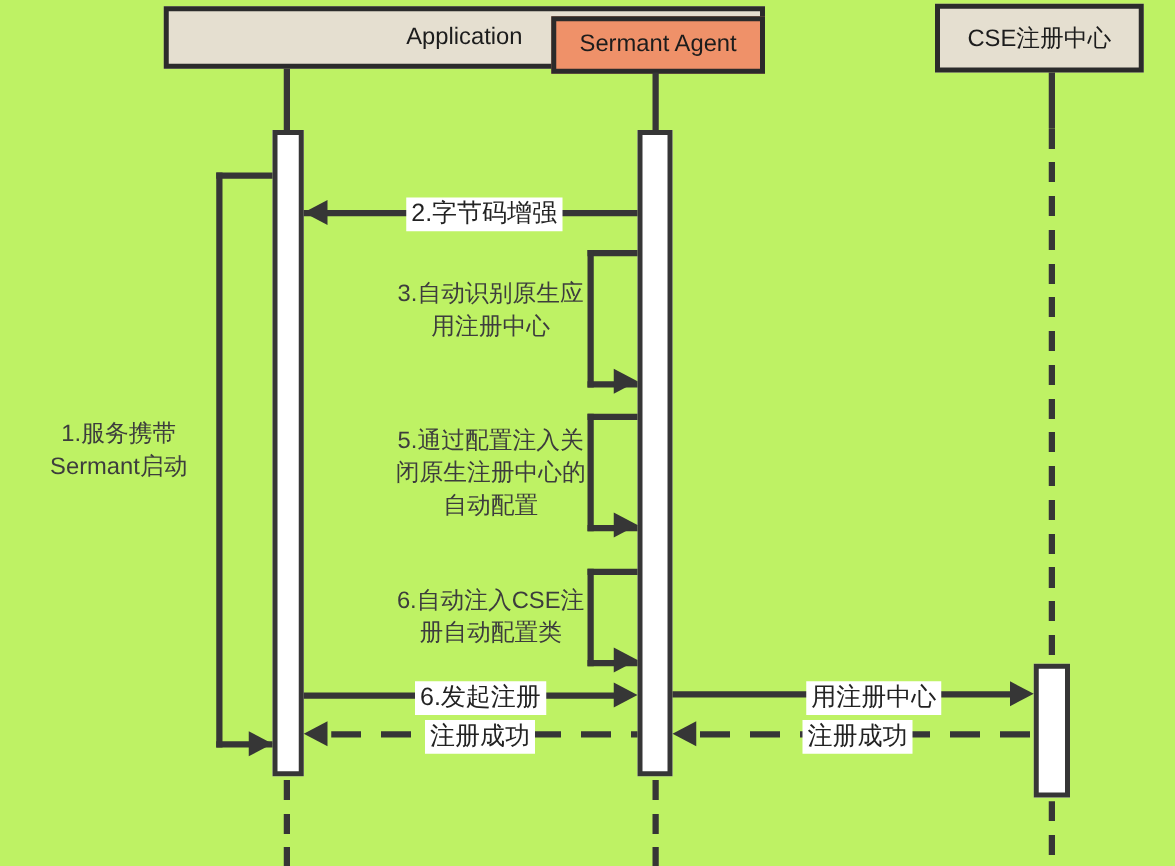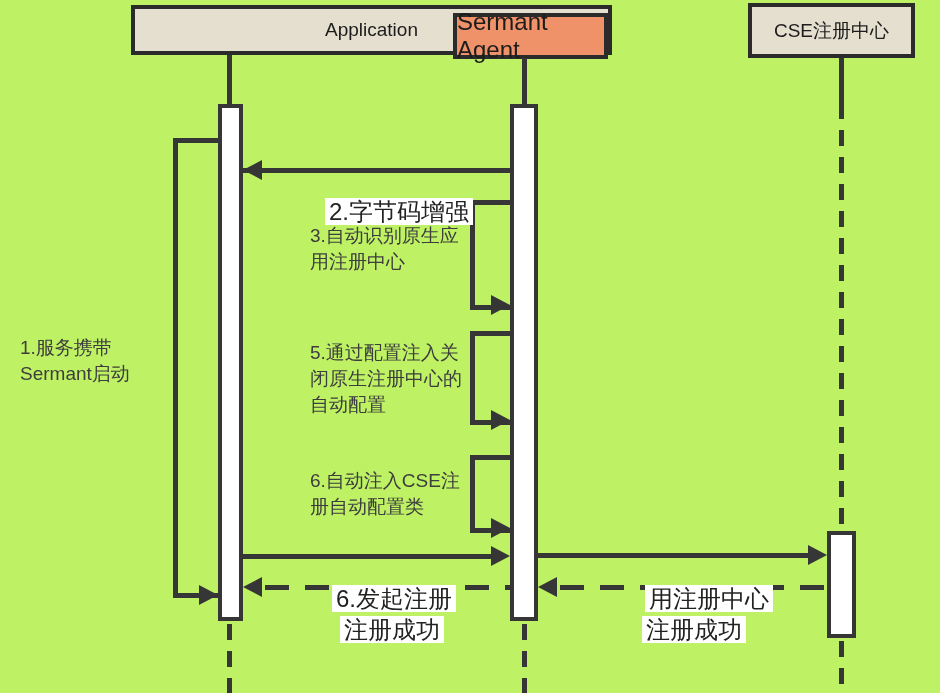--- a/index.html
+++ b/index.html
@@ -36,37 +36,37 @@
     border-bottom:10px solid transparent;border-left:19px solid #363636;z-index:2;}
   .arr-l{position:absolute;width:0;height:0;border-top:10px solid transparent;
     border-bottom:10px solid transparent;border-right:19px solid #363636;z-index:2;}
   
   .loop{
     position:absolute;box-sizing:border-box;
     border-left:5px solid #363636;border-top:5px solid #363636;border-bottom:5px solid #363636;
   }
   
   .msg-label{
-    position:absolute;background:#ffffff;color:#222222;font-size:24px;
-    padding:1px 4px;z-index:3;white-space:nowrap;line-height:25px;margin-top:40px;
+    position:absolute;background:#ffffff;color:#222222;font-size:20px;
+    padding:1px 4px;z-index:3;white-space:nowrap;line-height:25px;
   }
   .dim-label{
     position:absolute;color:#3d3d3d;font-size:19px;line-height:26px;
-    text-align:left;white-space:pre-line;z-index:3;
+    text-align:center;white-space:pre-line;z-index:3;
   }
 </style>
 </head>
 <body>
 
 <div id="diagram">
 
   <div class="pbox beige" style="left:131px;top:5px;width:481px;height:50px;">
     <span>Application</span>
   </div>
-  <div class="pbox orange" style="left:441px;top:13px;width:155px;height:46px;font-size:24px;margin-left:12px;">
+  <div class="pbox orange" style="left:441px;top:13px;width:171px;height:46px;font-size:19px;">
     <span>Sermant Agent</span>
   </div>
   <div class="pbox beige" style="left:748px;top:3px;width:167px;height:55px;">
     <span>CSE注册中心</span>
   </div>
 
   <div class="stub" style="left:227px;top:55px;height:50px;"></div>
   <div class="stub" style="left:522px;top:58px;height:47px;"></div>
   <div class="stub" style="left:839px;top:58px;height:45px;"></div>
 

